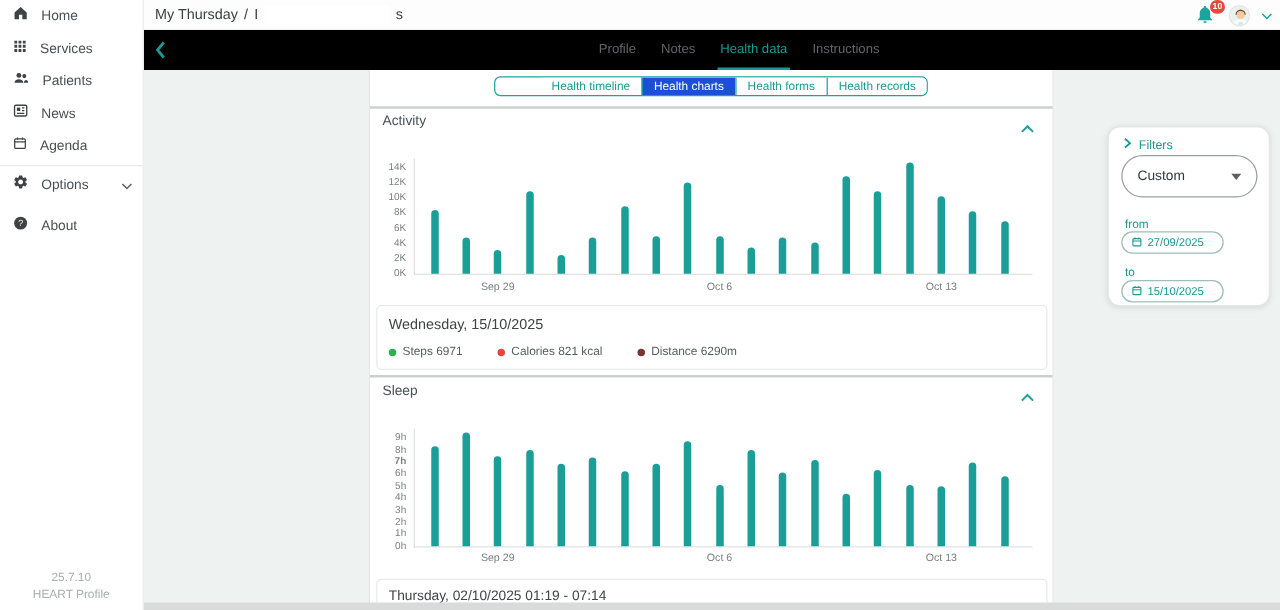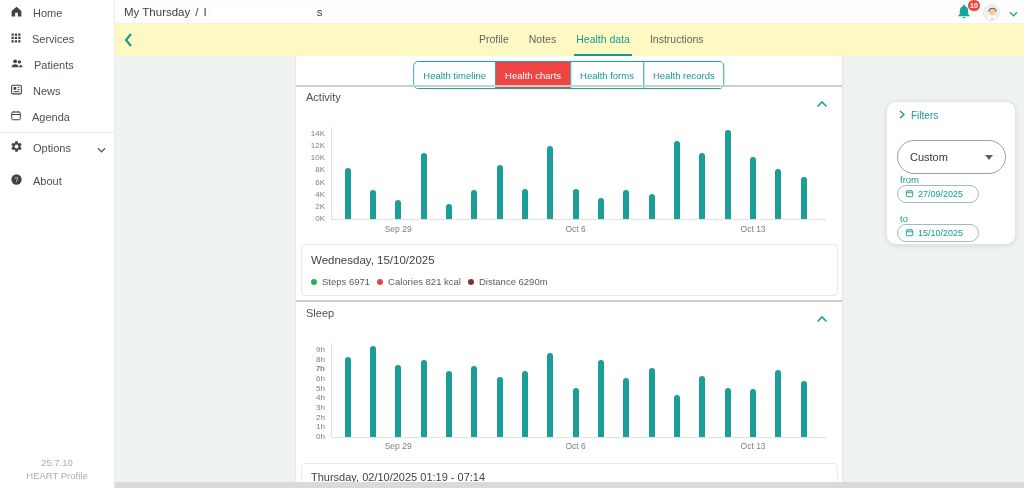--- a/index.html
+++ b/index.html
@@ -27,69 +27,69 @@
   .topbar-right { position:absolute; right:6px; top:0; height:24px;
     display:flex; align-items:center; gap:9px; }
   .bell-wrap { position:relative; width:18px; height:18px; }
   .badge { position:absolute; top:-3px; right:-6px; min-width:12px; height:11px;
     border-radius:6px; color:#fff; font-size:7px; font-weight:bold;
     display:flex; align-items:center; justify-content:center; padding:0 2px; }
   .avatar { width:17px; height:17px; border-radius:50%; overflow:hidden;
     border:1px solid #e2e6e6; background:#eef4f3; }
 
   
-  .toolbar { position:absolute; left:115px; top:24px; width:909px; height:32px; background:#fef9c3; }
+  .toolbar { position:absolute; left:115px; top:24px; width:909px; height:32px; background:#000000; }
   .back-btn { position:absolute; left:7px; top:8px; width:16px; height:16px; cursor:pointer; }
   .tabs { position:absolute; left:362px; top:0; height:32px; display:flex; gap:16px; align-items:stretch; }
   .tab { font-size:10.5px; color:#5f6568; display:flex; align-items:center;
     padding:0 2px; cursor:pointer; border-bottom:2px solid transparent; }
   .tab.active { color:#189a93; border-bottom-color:#189a93; }
 
   
   .main-bg { position:absolute; left:115px; top:56px; width:909px; height:432px; background:#eef2f1; }
 
   .content-card { position:absolute; left:295px; top:56px; width:548px; height:432px;
     background:#fff; border-left:1px solid #e4e7e6; border-right:1px solid #e4e7e6; }
 
   .subtabs { position:absolute; top:5px; left:50%; transform:translateX(-50%);
-    display:flex; border:1px solid #1aa49c; border-radius:5px; overflow:hidden; height:28px; }
+    display:flex; border:1px solid #1aa49c; border-radius:5px; overflow:hidden; height:16px;padding-left:36px; }
   .subtab { font-size:9.5px; color:#189a93; background:#fff; display:flex; align-items:center;
     padding:0 9px; border-left:1px solid #1aa49c; cursor:pointer; white-space:nowrap; }
   .subtab:first-child { border-left:none; }
-  .subtab.active { background:#ef4444; color:#fff; }
+  .subtab.active { background:#1d4ed8; color:#fff; }
 
   .card-divider { position:absolute; left:0; width:100%; border-top:2px solid #cbd0cf; }
   .sec-label { position:absolute; left:10px; font-size:11px; color:#4b5054; }
   .collapse-btn { position:absolute; left:520px; width:14px; height:12px; cursor:pointer; }
 
   .chart-area { position:absolute; left:0; width:548px; }
   .axis-line { position:absolute; background:#dfe2e1; }
   .ytick { position:absolute; left:0; width:29px; text-align:right;
     font-size:8px; color:#7a8082; line-height:8px; }
   .xtick { position:absolute; width:44px; text-align:center; font-size:8.5px; color:#7a8082; }
   .bar { position:absolute; width:6px; border-radius:3px 3px 0 0; }
 
   .info-card { position:absolute; left:5px; width:537px; background:#fff;
     border:1px solid #e7eae9; border-radius:4px; }
   .info-title { position:absolute; left:9px; top:9px; font-size:11.5px; color:#3f4446; }
-  .legend-row { position:absolute; left:9px; top:31px; display:flex; gap:7px; align-items:center; }
+  .legend-row { position:absolute; left:9px; top:31px; display:flex; gap:28px; align-items:center; }
   .legend-item { display:flex; align-items:center; gap:5px; }
   .legend-dot { width:6px; height:6px; border-radius:50%; }
   .legend-item span { font-size:9.5px; color:#565c5e; }
 
   
   .filter-card { position:absolute; left:886px; top:101px; width:130px; height:144px;
     background:#fff; border:1px solid #e3e6e5; border-radius:10px;
     box-shadow:0 1px 5px rgba(0,0,0,.10); }
   .filters-header { position:absolute; left:12px; top:8px; display:flex; gap:6px;
     align-items:center; cursor:pointer; }
   .filters-header span { font-size:10px; color:#189a93; }
   .range-select { position:absolute; left:10px; top:22px; width:109px; height:34px;
     border:1px solid #9aa0a3; border-radius:17px; display:flex; align-items:center;
-    padding:0 12px; cursor:pointer;margin-top:16px; }
+    padding:0 12px; cursor:pointer; }
   .range-select .val { font-size:11px; color:#33383a; flex:1; }
   .caret-down { width:0; height:0; border-left:4px solid transparent;
     border-right:4px solid transparent; border-top:5px solid #5c6164; }
   .field-label { position:absolute; left:13px; font-size:9.5px; color:#189a93; }
   .date-pill { position:absolute; left:10px; width:82px; height:18px;
     border:1px solid #9fbebb; border-radius:9px; display:flex; align-items:center;
     gap:4px; padding:0 7px; cursor:pointer; }
   .date-pill span { font-size:9px; color:#189a93; }
 
   .hscrollbar { position:absolute; left:115px; top:482px; width:909px; height:6px; background:#d8dbda; }

